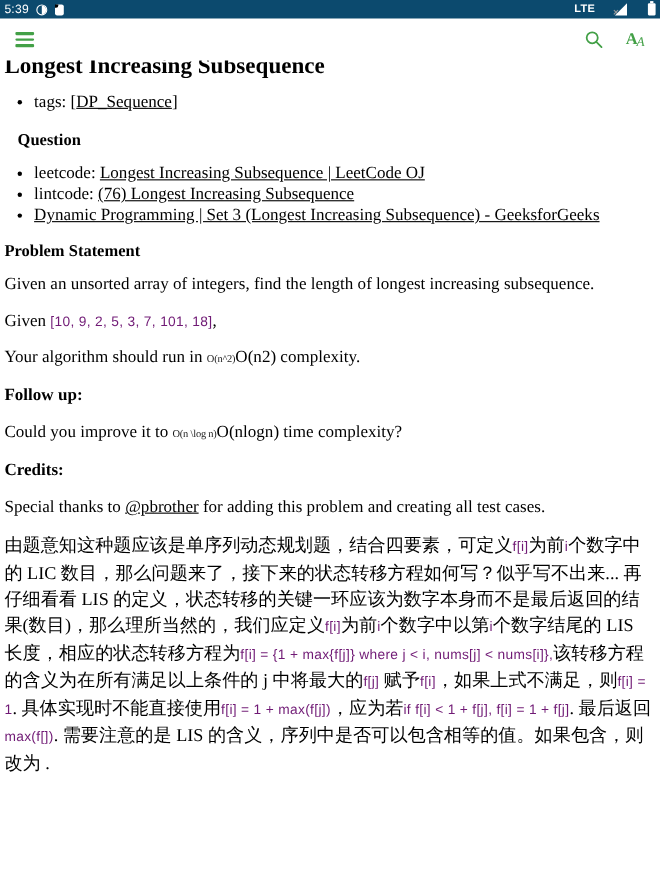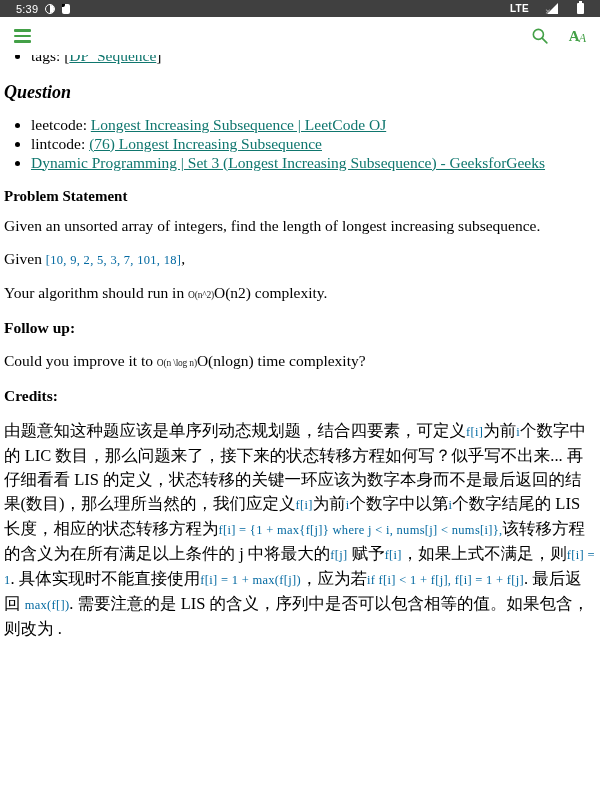--- a/index.html
+++ b/index.html
@@ -3,24 +3,24 @@
 <meta charset="utf-8">
 <style>
   html,body{margin:0;padding:0;background:#888;}
   .screen{
     position:relative;width:600px;height:800px;margin:0 auto;
     background:#ffffff;overflow:hidden;
     font-family:"Liberation Serif", serif;color:#000;
   }
   
   .status-bar{
-    height:17px;background:#404040;color:#fff;
+    height:17px;background:#0c4a6e;color:#fff;
     display:flex;align-items:center;
     font-family:"Liberation Sans", sans-serif;font-size:11px;
-    padding:0 16px;box-sizing:border-box;
+    padding:0 4px;box-sizing:border-box;
   }
   .status-left{display:flex;align-items:center;gap:7px;}
   .status-right{margin-left:auto;display:flex;align-items:center;gap:17px;}
   .time{letter-spacing:.2px;}
   .pie-icon{width:10px;height:10px;border-radius:50%;border:1.5px solid #fff;box-sizing:border-box;position:relative;overflow:hidden;}
   .pie-icon::after{content:"";position:absolute;right:0;top:0;width:50%;height:100%;background:#fff;}
   .card-icon{width:8px;height:10px;background:#fff;border-radius:2px;position:relative;}
   .card-icon::before{content:"";position:absolute;left:0;top:0;width:3px;height:3px;background:#000;border-bottom-right-radius:2px;}
   .net-label{font-size:10px;font-weight:bold;letter-spacing:.3px;}
   .signal-icon{position:relative;width:12px;height:11px;}
@@ -37,30 +37,30 @@
   .hamburger span{display:block;height:2.5px;background:var(--accent);border-radius:1px;}
   .toolbar-right{margin-left:auto;display:flex;align-items:center;gap:20px;}
   .search-icon{width:18px;height:18px;cursor:pointer;}
   .fontsize-icon{color:var(--accent);cursor:pointer;font-family:"Liberation Serif",serif;line-height:1;display:flex;align-items:flex-end;}
   .fontsize-icon .big{font-size:15px;font-weight:bold;}
   .fontsize-icon .small{font-size:12px;font-style:italic;margin-left:-1px;}
   
   .content{height:745px;overflow:hidden;}
   .article{margin-top:-9px;padding:0 5px 0 4px;}
   .article h1{font-size:21px;font-weight:bold;margin:0 0 11px 0;line-height:1.25;}
-  .article h2{font-size:18px;font-weight:bold;margin:17px 0 11px 0;line-height:1.2;font-style:italic;}
+  .article h2{font-size:15px;font-weight:bold;margin:17px 0 11px 12px;line-height:1.2;}
   .article h3{font-size:15px;font-weight:bold;margin:15px 0 11px 0;line-height:1.2;}
   .article p{font-size:15.5px;line-height:20px;margin:0 0 13px 0;}
   .article p.zh{font-size:16.5px;line-height:24px;margin-top:2px;}
   .article ul{margin:0 0 14px 0;padding-left:27px;}
   .article li{font-size:15.5px;line-height:19px;}
-  .article a{color:#0f766e;text-decoration:underline;cursor:pointer;}
+  .article a{color:#000000;text-decoration:underline;cursor:pointer;}
   .article code{
-    font-family:Liberation Serif, serif;
-    font-size:12.5px;color:#0369a1;letter-spacing:.3px;
+    font-family:Liberation Sans, sans-serif;
+    font-size:12.5px;color:#701a75;letter-spacing:.3px;
   }
   .article .formula{font-size:9.5px;color:#1a1a1a;letter-spacing:-.2px;}
   .article b{font-weight:bold;}
 </style>
 </head>
 <body>
 
 <div class="screen">
 
   <div class="status-bar">
@@ -92,33 +92,35 @@
       </svg>
       <div class="fontsize-icon">
         <span class="big">A</span>
         <span class="small">A</span>
       </div>
     </div>
   </div>
 
   <div class="content">
     <div class="article">
+        <h1>Longest Increasing Subsequence</h1>
         <ul>
           <li>tags: [<a href="#">DP_Sequence</a>]</li>
         </ul>
         <h2>Question</h2>
         <ul>
           <li>leetcode: <a href="#">Longest Increasing Subsequence | LeetCode OJ</a></li>
           <li>lintcode: <a href="#">(76) Longest Increasing Subsequence</a></li>
           <li><a href="#">Dynamic Programming | Set 3 (Longest Increasing Subsequence) - GeeksforGeeks</a></li>
         </ul>
         <h3>Problem Statement</h3>
         <p>Given an unsorted array of integers, find the length of longest increasing subsequence.</p>
         <p>Given <code>[10, 9, 2, 5, 3, 7, 101, 18]</code>,</p>
         <p>Your algorithm should run in <span class="formula">O(n^2)</span>O(n2) complexity.</p>
         <p><b>Follow up:</b></p>
         <p>Could you improve it to <span class="formula">O(n \log n)</span>O(nlogn) time complexity?</p>
         <p><b>Credits:</b></p>
+        <p>Special thanks to <a href="#">@pbrother</a> for adding this problem and creating all test cases.</p>
         <p class="zh">由题意知这种题应该是单序列动态规划题，结合四要素，可定义<code>f[i]</code>为前<code>i</code>个数字中的 LIC 数目，那么问题来了，接下来的状态转移方程如何写？似乎写不出来... 再仔细看看 LIS 的定义，状态转移的关键一环应该为数字本身而不是最后返回的结果(数目)，那么理所当然的，我们应定义<code>f[i]</code>为前<code>i</code>个数字中以第<code>i</code>个数字结尾的 LIS 长度，相应的状态转移方程为<code>f[i] = {1 + max{f[j]} where j &lt; i, nums[j] &lt; nums[i]},</code>该转移方程的含义为在所有满足以上条件的 j 中将最大的<code>f[j]</code> 赋予<code>f[i]</code>，如果上式不满足，则<code>f[i] = 1</code>. 具体实现时不能直接使用<code>f[i] = 1 + max(f[j])</code>，应为若<code>if f[i] &lt; 1 + f[j], f[i] = 1 + f[j]</code>. 最后返回 <code>max(f[])</code>. 需要注意的是 LIS 的含义，序列中是否可以包含相等的值。如果包含，则改为 .</p>
       </div>
   </div>
 
 </div>
 
 </body></html>

